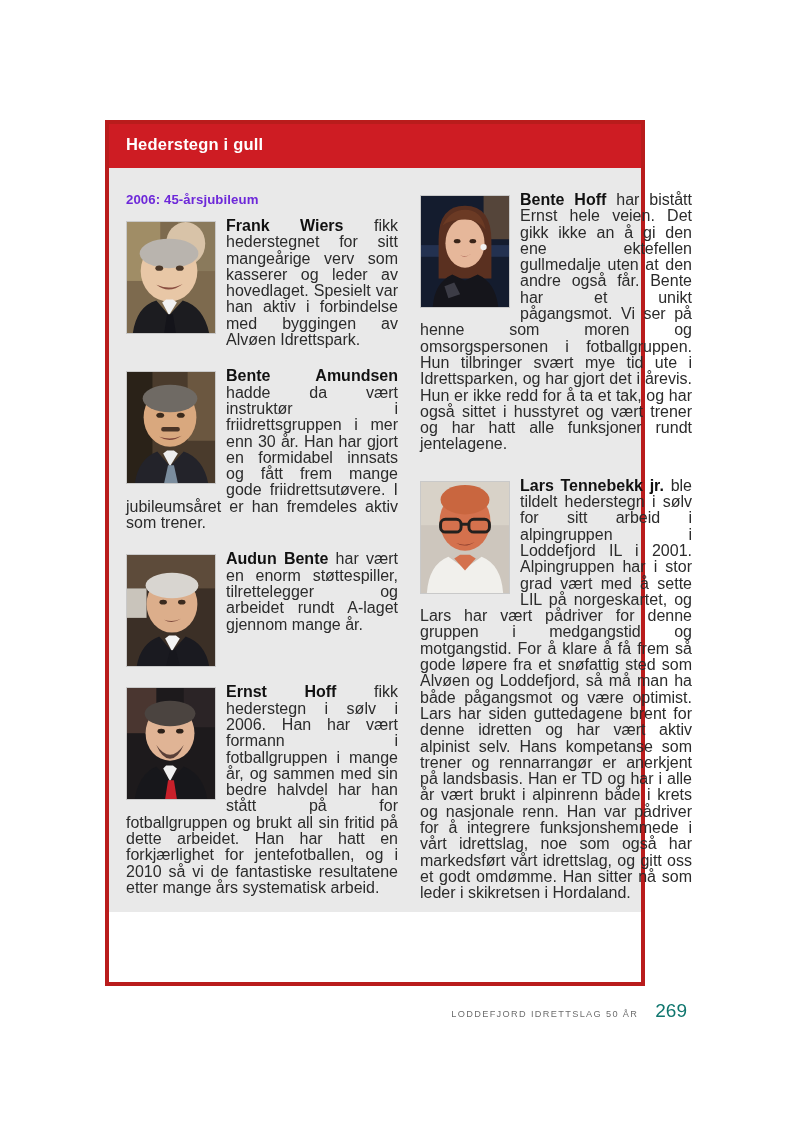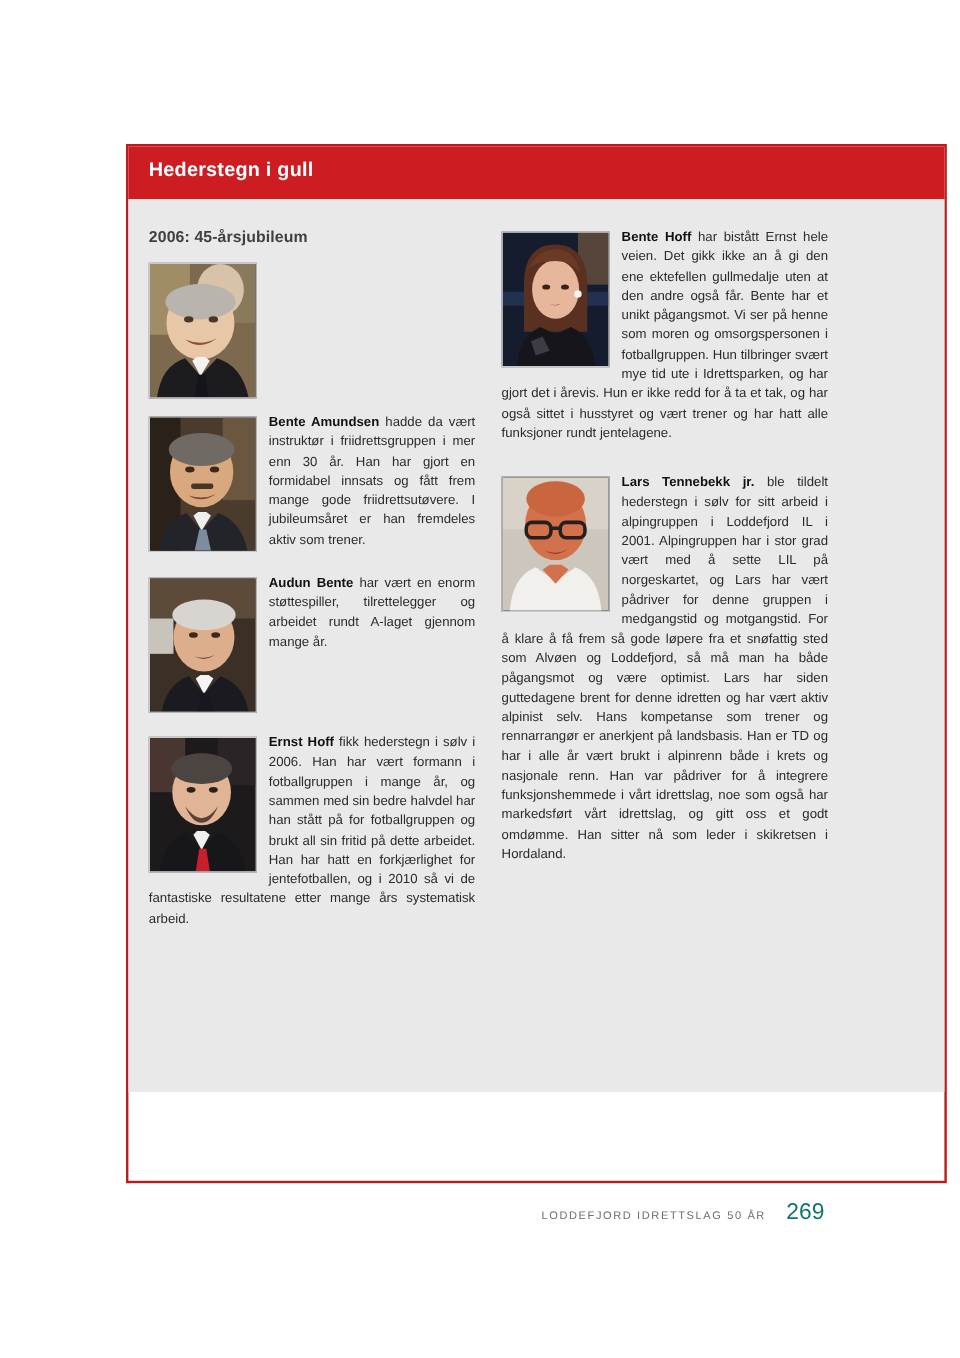--- a/index.html
+++ b/index.html
@@ -14,23 +14,23 @@
     font-family: "Liberation Sans", sans-serif;
     position: relative;
     overflow: hidden;
   }
 
   
   .page-frame {
     position: absolute;
     left: 105px;
     top: 120px;
-    width: 684px;
+    width: 540px;
     height: 866px;
-    border: 2px solid #b91c1c;
+    border: 4px solid #b91c1c;
     background: #ffffff;
   }
 
   
   .title-bar {
     position: absolute;
     left: 0;
     top: 0;
     width: 100%;
     height: 44px;
@@ -68,29 +68,29 @@
   }
   .col {
     width: 272px;
     flex: 0 0 272px;
   }
 
   
   .section-head {
     font-size: 13.2px;
     font-weight: bold;
-    color: #404040;
+    color: #6d28d9;
     margin: 0 0 11px 0;
     letter-spacing: 0.1px;
   }
   .section-head.second {
     margin-top: 26px;
   }
   .para {
-    font-size: 11px;
+    font-size: 16px;
     line-height: 16.3px;
     color: #2b2b2b;
     text-align: justify;
     margin: 0 0 11px 0;
     hyphens: manual;
   }
   .para.tight { margin-bottom: 0; }
   .name { font-weight: bold; color: #111111; }
 
   
@@ -164,20 +164,21 @@
             <ellipse cx="43" cy="50" rx="29" ry="31" fill="#e8c7a6"></ellipse>
             <ellipse cx="43" cy="32" rx="30" ry="15" fill="#b9b4ae"></ellipse>
             <ellipse cx="33" cy="47" rx="4" ry="2.6" fill="#4a3728"></ellipse>
             <ellipse cx="54" cy="47" rx="4" ry="2.6" fill="#4a3728"></ellipse>
             <path d="M30 64 Q43 74 57 63 Q44 70 30 64 Z" fill="#8a4f41"></path>
             <path d="M6 113 Q10 86 30 80 L43 95 L57 80 Q78 86 84 113 Z" fill="#1c1c20"></path>
             <path d="M36 82 L43 95 L51 82 L47 79 L40 79 Z" fill="#f2f2f2"></path>
             <path d="M41 94 L47 94 L50 113 L38 113 Z" fill="#14141a"></path>
           </svg>
         </div>
+        <p class="para"><span class="name">Frank Wiers</span><span> fikk hederstegnet for sitt mangeårige verv som kasserer og leder av hovedlaget. Spesielt var han aktiv i forbindelse med byggingen av Alvøen Idrettspark.</span></p>
       </div>
 
       <div class="gap-sm"></div>
 
       <div class="clearfix">
         <div class="photo">
           <svg viewBox="0 0 90 113" preserveAspectRatio="none">
             <rect width="90" height="113" fill="#4a3b2c"></rect>
             <rect x="0" y="0" width="26" height="113" fill="#2a2218"></rect>
             <rect x="62" y="0" width="28" height="70" fill="#6b5740"></rect>

